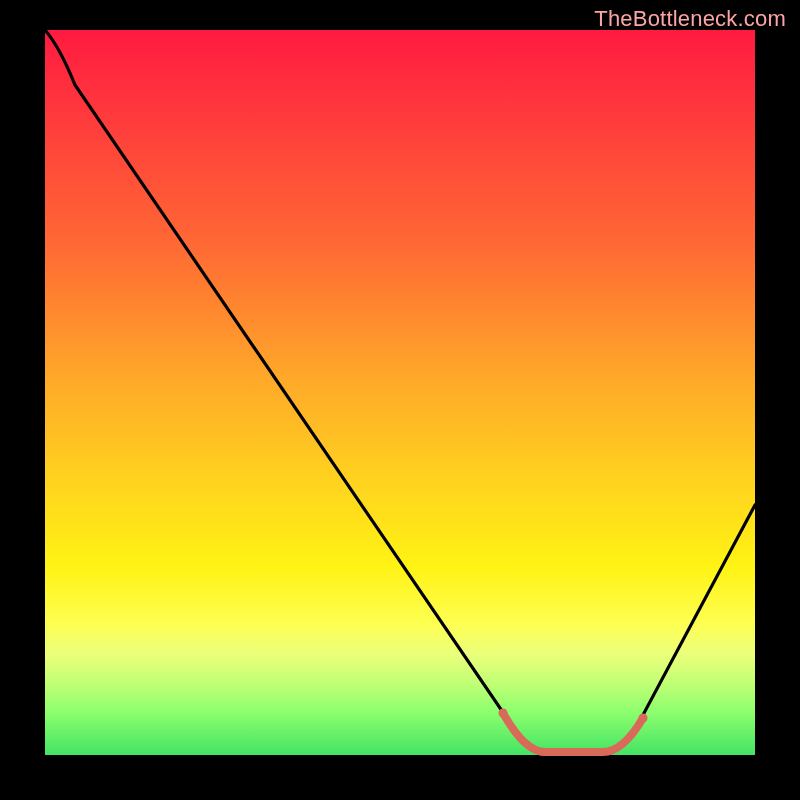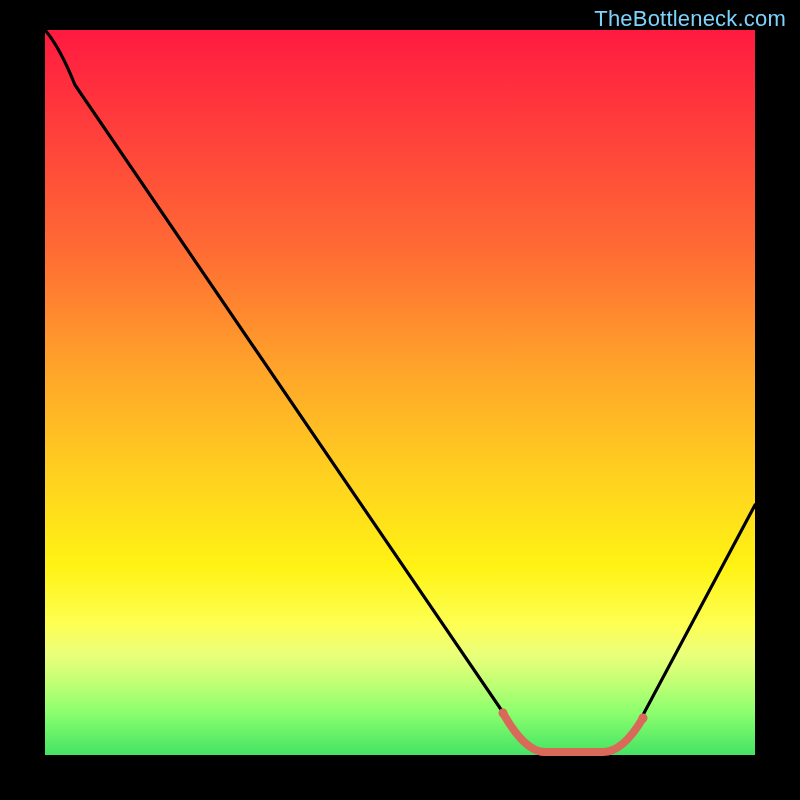--- a/index.html
+++ b/index.html
@@ -37,21 +37,21 @@
       #ecff7a 86%,
       #c2ff74 90%,
       #8dff6e 94%,
       #44e364 100%
     );
   }
   .watermark {
     position: absolute;
     top: 6px;
     right: 14px;
-    color: #7dd3fc;
+    color: #fca5a5;
     font-size: 22px;
     font-weight: 500;
     letter-spacing: 0.2px;
     user-select: none;
   }
   svg.curve {
     position: absolute;
     left: 0;
     top: 0;
     width: 710px;

